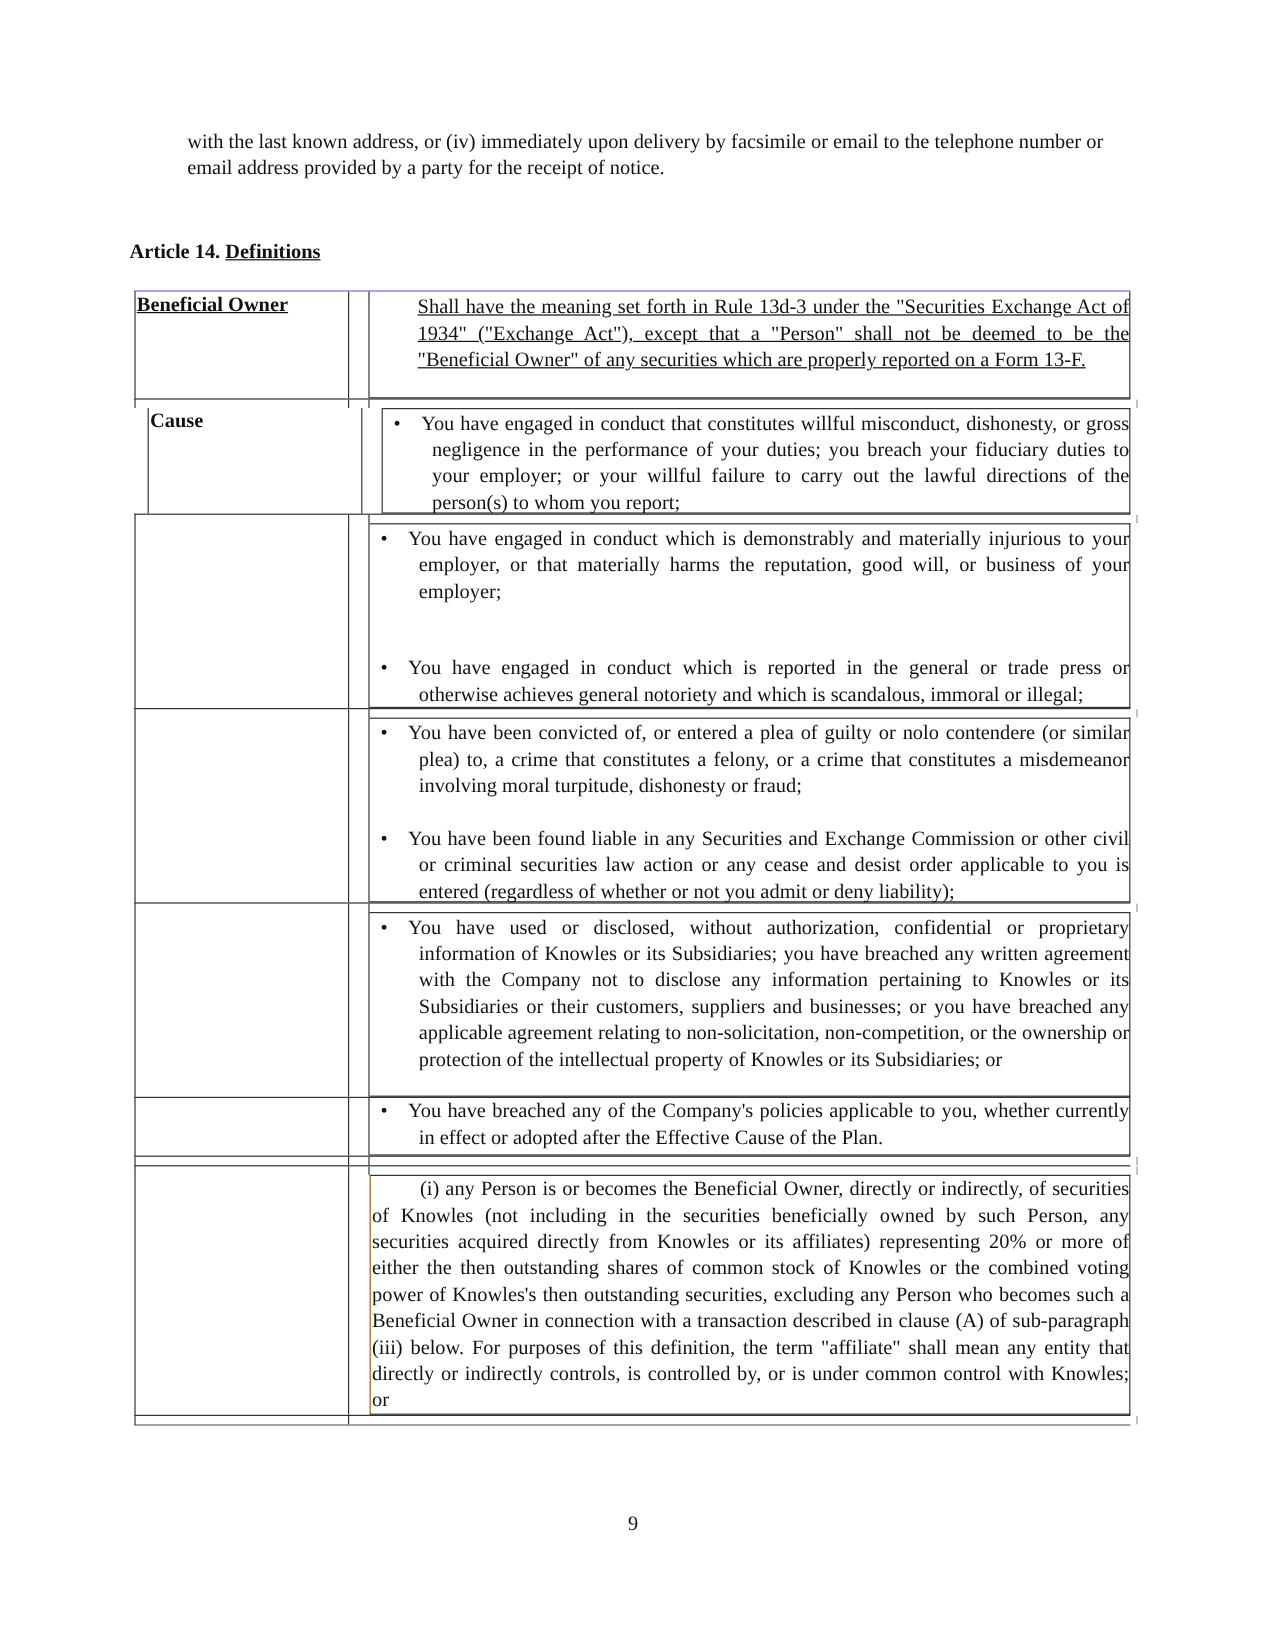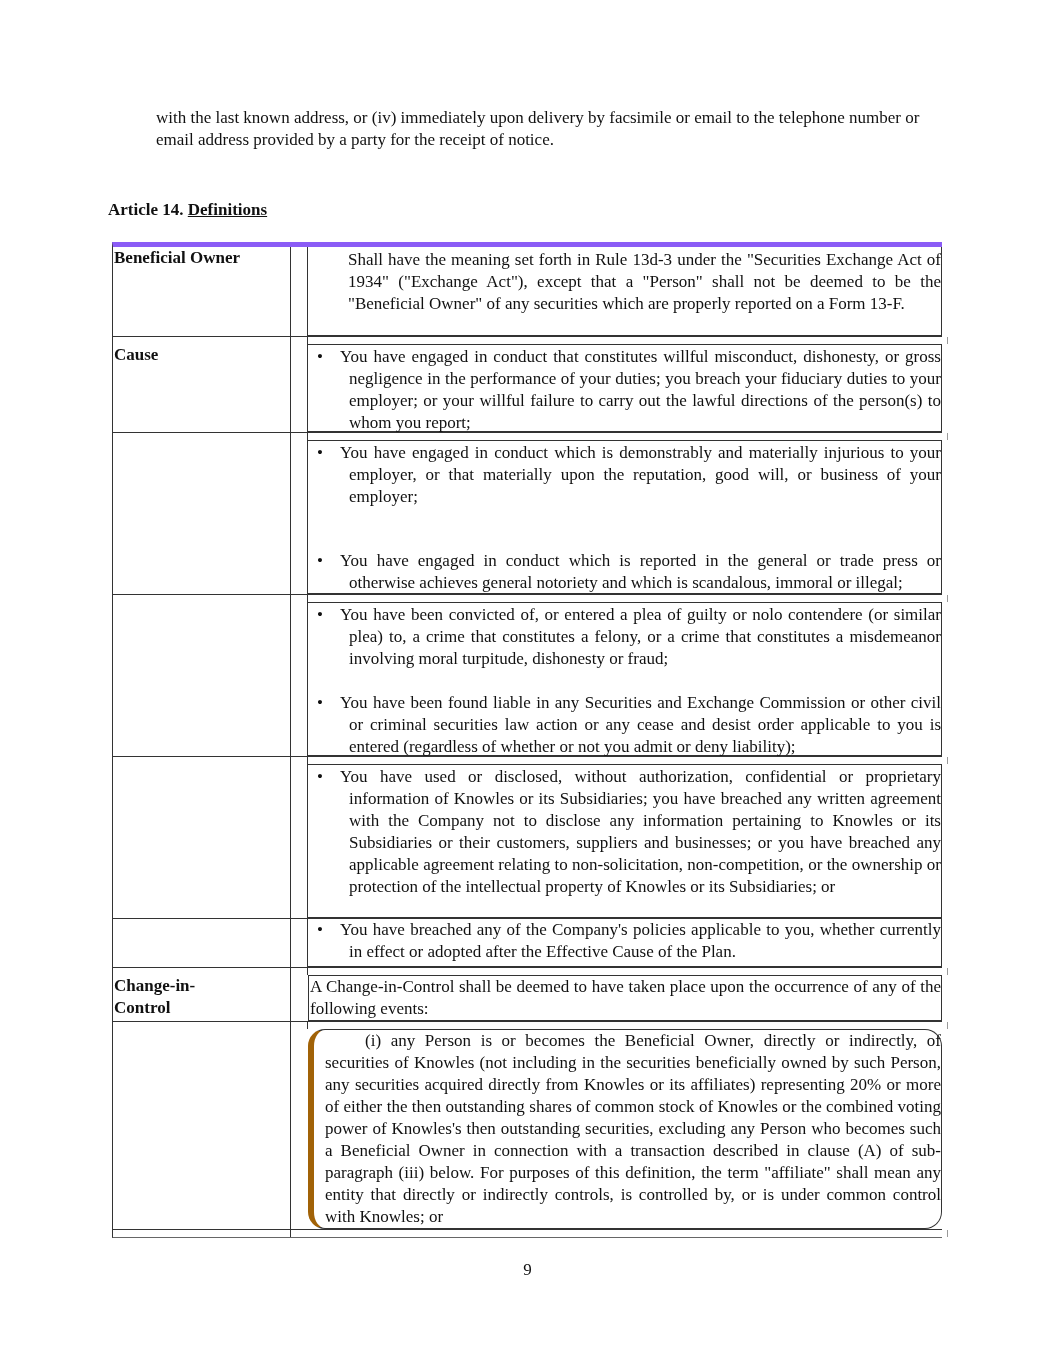--- a/index.html
+++ b/index.html
@@ -32,21 +32,21 @@
     width: 17px; box-sizing: border-box;
     border-right: 1px solid #333;
   }
   .content {
     flex: 1; box-sizing: border-box;
     border-top: 1px solid #333;
     border-right: 1px solid #333;
     border-bottom: 1px solid #333;
     text-align: justify;
   }
-  .row.first { border-top: 5px solid #8b5cf6; }
+  .row.first { border-top: 1px solid #8b5cf6; text-decoration: underline; }
   .row.first .content { border-top: none; }
   .spacer {
     height: 7px; border-left: 1px solid #333;
     border-top: 1px solid #333;
     display: flex; position: relative;
   }
   .spacer .term { font-weight: normal; }
   .spacer .content { border: none; border-right: 1px solid #999; margin-right: -6px; }
   .row.tb .term { border-top: none; }
 
@@ -85,21 +85,21 @@
     <div class="content" style="padding-top:2px;">
       <div class="para">Shall have the meaning set forth in Rule 13d-3 under the "Securities Exchange Act of 1934" ("Exchange Act"), except that a "Person" shall not be deemed to be the "Beneficial Owner" of any securities which are properly reported on a Form 13-F.</div>
     </div>
   </div>
   <div class="spacer">
       <div class="term"></div>
       <div class="gap"></div>
       <div class="content"></div>
     </div>
 
-  <div class="row tb" style="height:88px;">
+  <div class="row tb" style="height:88px;margin-left:11px;">
     <div class="term">Cause</div>
     <div class="gap"></div>
     <div class="content" style="padding-top:1px;">
       <div class="bullet">
           <span class="dot">•</span>
           <span class="txt" style="text-indent:-9px;font-family:Liberation Serif, serif;">You have engaged in conduct that constitutes willful misconduct, dishonesty, or gross negligence in the performance of your duties; you breach your fiduciary duties to your employer; or your willful failure to carry out the lawful directions of the person(s) to whom you report;</span>
         </div>
     </div>
   </div>
   <div class="spacer">
@@ -107,21 +107,21 @@
       <div class="gap"></div>
       <div class="content"></div>
     </div>
 
   <div class="row tb" style="height:154px;">
     <div class="term"></div>
     <div class="gap"></div>
     <div class="content" style="padding-top:1px;">
       <div class="bullet">
           <span class="dot">•</span>
-          <span class="txt" style="text-indent:-9px;">You have engaged in conduct which is demonstrably and materially injurious to your employer, or that materially upon the reputation, good will, or business of your employer;</span>
+          <span class="txt" style="text-indent:-9px;">You have engaged in conduct which is demonstrably and materially injurious to your employer, or that materially harms the reputation, good will, or business of your employer;</span>
         </div>
       <div class="blank"></div>
       <div class="bullet">
           <span class="dot">•</span>
           <span class="txt" style="text-indent:-9px;margin-top:20px;">You have engaged in conduct which is reported in the general or trade press or otherwise achieves general notoriety and which is scandalous, immoral or illegal;</span>
         </div>
     </div>
   </div>
   <div class="spacer">
       <div class="term"></div>
@@ -170,40 +170,30 @@
           <span class="txt" style="text-indent:-9px;">You have breached any of the Company's policies applicable to you, whether currently in effect or adopted after the Effective Cause of the Plan.</span>
         </div>
     </div>
   </div>
   <div class="spacer">
       <div class="term"></div>
       <div class="gap"></div>
       <div class="content"></div>
     </div>
 
-  <div class="row tb" style="height:46px;">
-    <div class="term">
-      <div>Change-in-</div>
-      <div>Control</div>
-    </div>
+  <div class="spacer">
+      <div class="term"></div>
+      <div class="gap"></div>
+      <div class="content"></div>
+    </div>
+
+  <div class="row tb" style="height:200px;">
+    <div class="term"></div>
     <div class="gap" style="width:17px;border-right:none;"></div>
-    <div class="content" style="border-left:1px solid #333; padding-left:1px;">
-      <div>A Change-in-Control shall be deemed to have taken place upon the occurrence of any of the following events:</div>
-    </div>
-  </div>
-  <div class="spacer">
-      <div class="term"></div>
-      <div class="gap"></div>
-      <div class="content"></div>
-    </div>
-
-  <div class="row tb" style="height:200px;">
-    <div class="term"></div>
-    <div class="gap" style="width:17px;border-right:none;"></div>
-    <div class="content" style="border-left:6px solid #a16207; padding-left:11px;border-radius:17px;">
+    <div class="content" style="border-left:1px solid #a16207; padding-left:1px;">
       <div class="indent-first">(i) any Person is or becomes the Beneficial Owner, directly or indirectly, of securities of Knowles (not including in the securities beneficially owned by such Person, any securities acquired directly from Knowles or its affiliates) representing 20% or more of either the then outstanding shares of common stock of Knowles or the combined voting power of Knowles's then outstanding securities, excluding any Person who becomes such a Beneficial Owner in connection with a transaction described in clause (A) of sub-paragraph (iii) below. For purposes of this definition, the term "affiliate" shall mean any entity that directly or indirectly controls, is controlled by, or is under common control with Knowles; or</div>
     </div>
   </div>
   <div class="spacer bottomline" style="border-bottom:1px solid #666;">
       <div class="term"></div>
       <div class="gap" style="border-right:none;"></div>
       <div class="content"></div>
     </div>
 </div>
 

